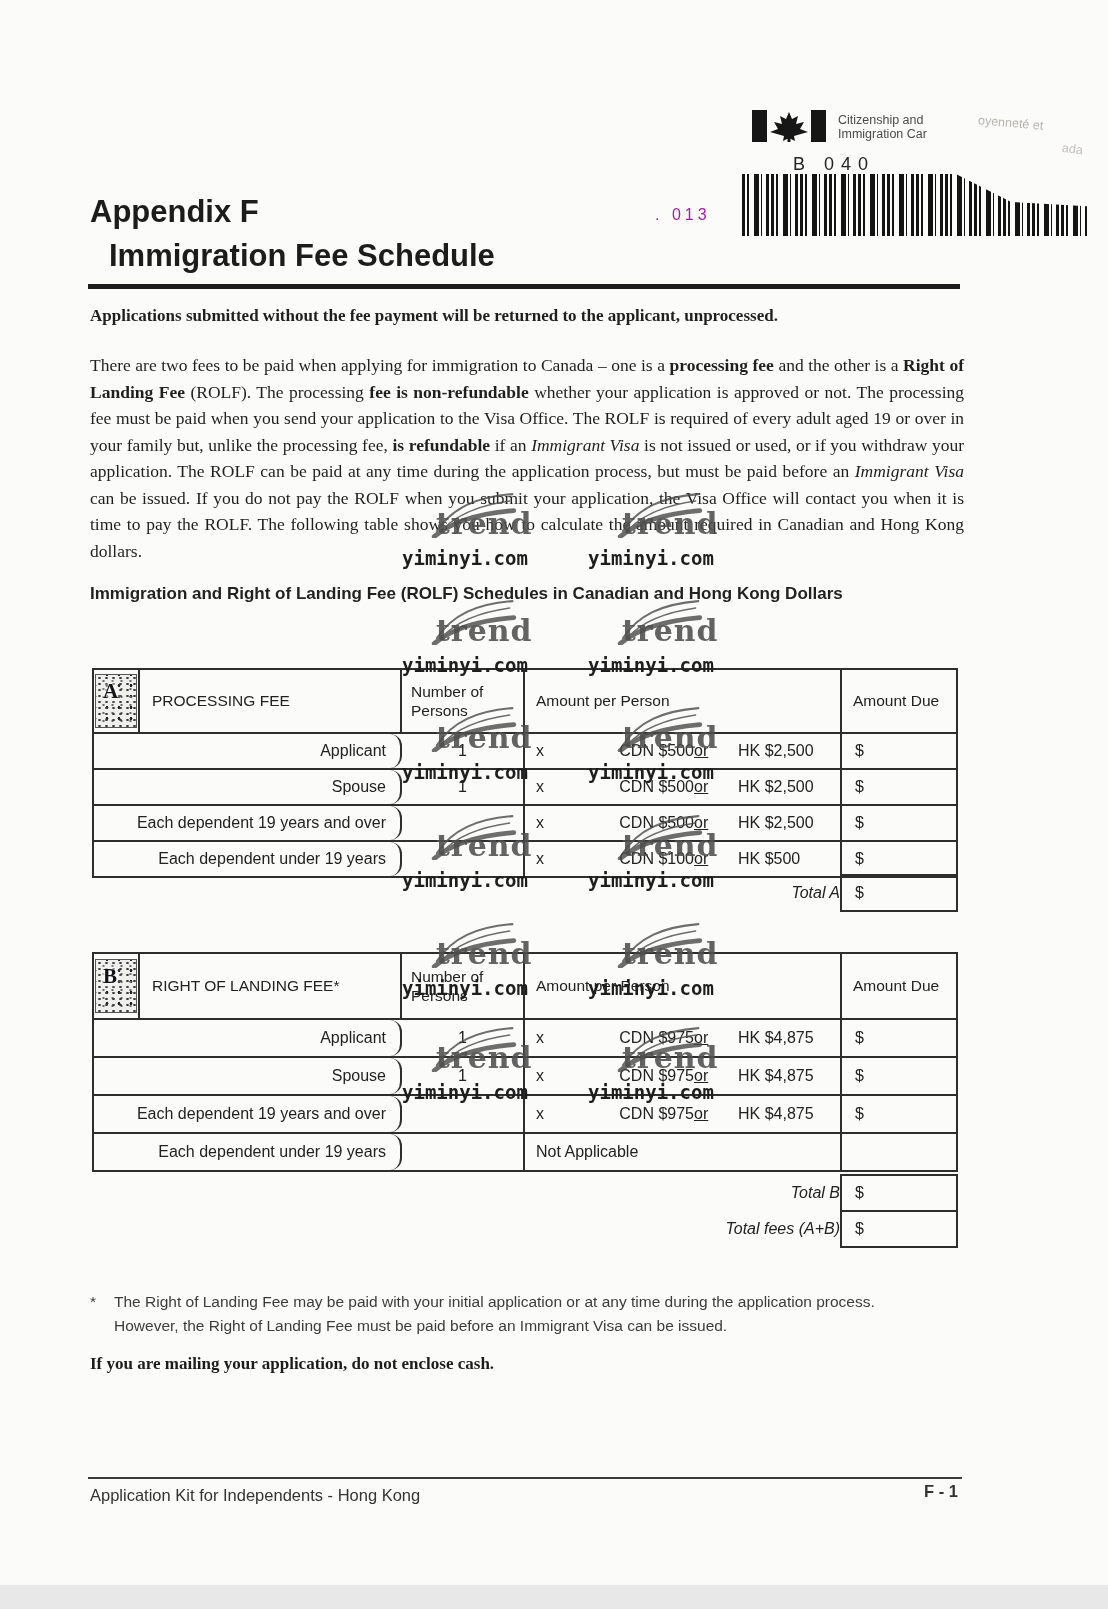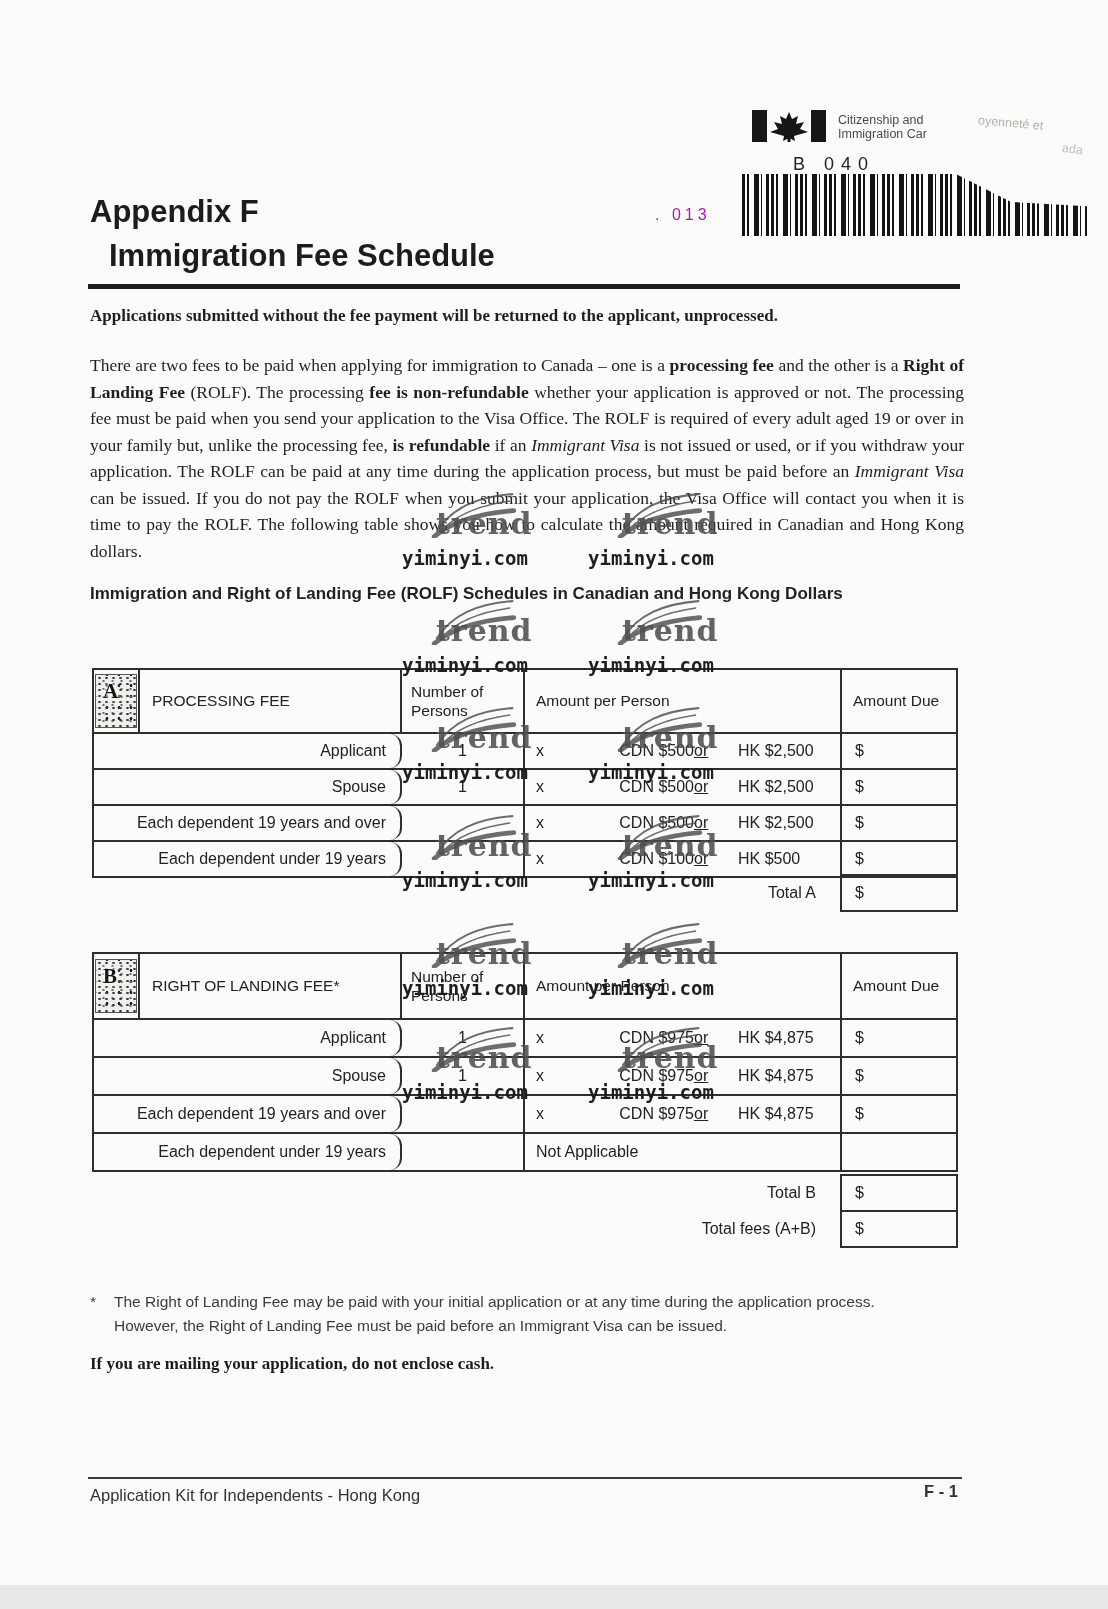--- a/index.html
+++ b/index.html
@@ -68,21 +68,21 @@
       radial-gradient(#6a6a6a 1px, transparent 1.3px),
       radial-gradient(#222 1.2px, transparent 1.7px);
     background-size:7px 6px, 9px 8px, 12px 11px;
     background-position:0 0, 3px 2px, 5px 5px;}
   .stamp span{position:absolute; left:7px; top:4px; font-family:"Liberation Serif",serif;
     font-weight:bold; font-size:21px; color:#141414;
     text-shadow:0 0 3px #fff, 0 0 5px #fff, 0 0 7px #fff;}
   .total-row{position:absolute; left:92px; width:866px; display:grid;
     grid-template-columns:1fr 118px; height:38px; font-family:"Liberation Sans",sans-serif;
     font-size:16px; color:#222; box-sizing:border-box; z-index:1;}
-  .total-label{display:flex; align-items:center; justify-content:flex-end; padding-right:24px;}
+  .total-label{display:flex; align-items:center; justify-content:flex-end; padding-right:0;font-style:italic;}
   .total-box{border:2px solid #2e2e2e; box-sizing:border-box; display:flex; align-items:center;
     padding-left:13px;}
   
   .footnote{position:absolute; left:90px; top:1290px; width:884px; display:flex;
     font-family:"Liberation Sans",sans-serif; font-size:15.5px; line-height:24px; color:#3c3c3c;}
   .fn-marker{width:24px;}
   .mailing{position:absolute; left:90px; top:1354px; font-weight:bold; font-size:17px; color:#1c1c1c;}
   .footer-rule{position:absolute; left:88px; top:1477px; width:874px; height:2px; background:#3a3a3a;}
   .footer-left{position:absolute; left:90px; top:1486px; font-family:"Liberation Sans",sans-serif;
     font-size:16.5px; color:#333;}

